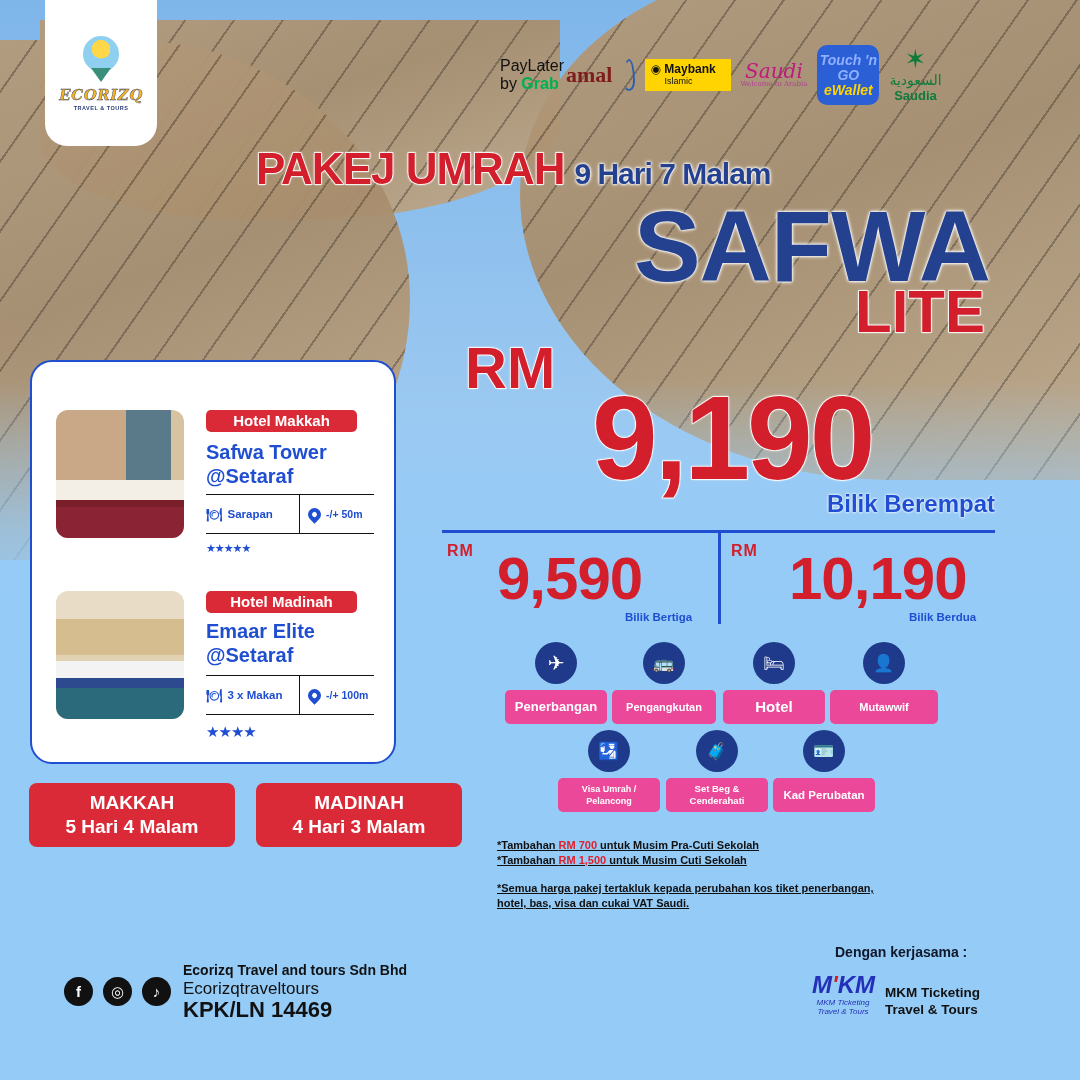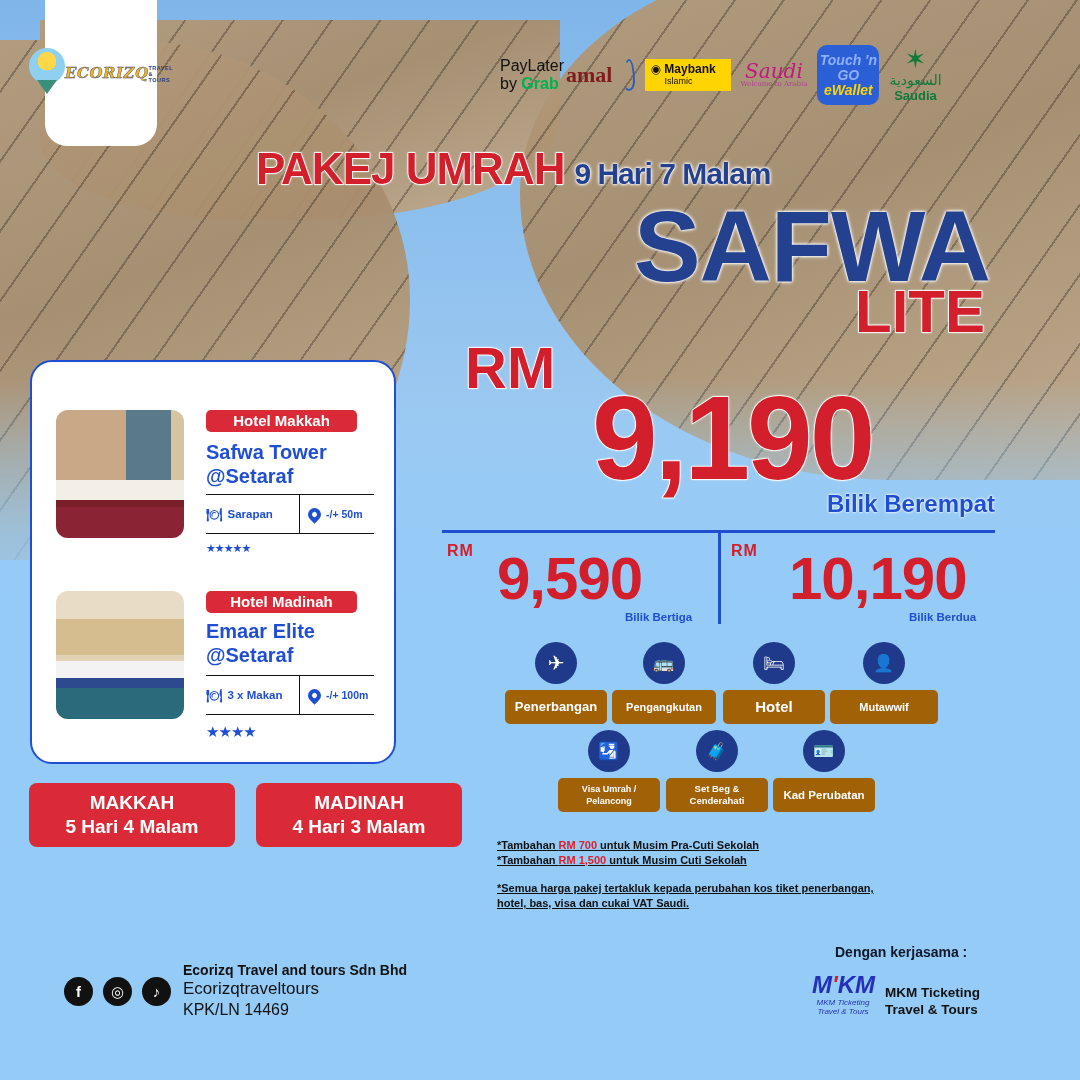--- a/index.html
+++ b/index.html
@@ -13,21 +13,21 @@
   .canopy.left { left: -60px; top: 40px; width: 470px; height: 520px; border-radius: 0 60% 55% 0 / 0 50% 50% 0; }
   .canopy.right { left: 520px; top: -40px; width: 620px; height: 520px; border-radius: 50% 0 0 60% / 45% 0 0 55%; }
   .canopy.top { left: 40px; top: 20px; width: 520px; height: 200px; border-radius: 0 0 50% 40%; }
   .canopy .ribs { position: absolute; inset: 0;
     background: repeating-linear-gradient(125deg, transparent 0 38px, rgba(40,30,20,.35) 38px 40px); border-radius: inherit; }
   .fade { position: absolute; left: 0; right: 0; top: 380px; height: 280px;
           background: linear-gradient(180deg, rgba(149,203,247,0) 0%, rgba(149,203,247,.75) 55%, #95CBF7 100%); }
 
   
   .logo-card { position: absolute; left: 45px; top: 0; width: 112px; height: 146px; background: #fff;
-               border-radius: 0 0 22px 22px; display: flex; flex-direction: row; align-items: center; justify-content: center; }
+               border-radius: 0 0 22px 22px; display: flex; flex-direction: column; align-items: center; justify-content: center; }
   .logo-pin { width: 40px; height: 46px; position: relative; margin-bottom: 4px; }
   .logo-pin .circle { width: 36px; height: 36px; border-radius: 50%; background: radial-gradient(circle at 50% 35%, #ffd84a 0 35%, #8fd0f0 36%); border: 2px solid #8fd0f0; margin: 0 auto; }
   .logo-pin .tip { width: 0; height: 0; border-left: 10px solid transparent; border-right: 10px solid transparent; border-top: 14px solid #3a8f7a; margin: -4px auto 0; }
   .logo-name { font-family: "DejaVu Serif", serif; font-weight: bold; font-style: italic; font-size: 15px; color: #f2b51f; letter-spacing: .5px; -webkit-text-stroke: .4px #2a3a78; }
   .logo-sub { font-size: 5.5px; font-weight: bold; color: #2a3a78; letter-spacing: .5px; margin-top: 1px; }
 
   
   .partners { position: absolute; left: 500px; top: 40px; height: 70px; display: flex; align-items: center; gap: 10px; }
   .p-grab { font-size: 16px; line-height: 18px; color: #111; }
   .p-grab .g { color: #00b14f; font-weight: bold; }
@@ -93,34 +93,34 @@
   .hotel-stars { position: absolute; left: 150px; top: 132px; color: #1f4ed1; font-size: 11px; letter-spacing: -1px; }
   .hotel-stars.big { font-size: 15px; }
 
   
   .dur { position: absolute; top: 783px; width: 206px; height: 64px; background: #db2a37; border-radius: 8px; color: #fff;
          font-weight: bold; font-size: 19px; line-height: 24px; text-align: center; display: flex; flex-direction: column; justify-content: center; }
 
   
   .inc { position: absolute; display: flex; flex-direction: column; align-items: center; }
   .inc-icon { width: 42px; height: 42px; border-radius: 50%; background: #1f3a8a; display: flex; align-items: center; justify-content: center; color: #fff; font-size: 20px; }
-  .inc-label { background: #a16207; color: #fff; border-radius: 5px; font-weight: bold; text-align: center; display: flex; align-items: center; justify-content: center; margin-top: 6px; line-height: 12px; }
+  .inc-label { background: #ec4899; color: #fff; border-radius: 5px; font-weight: bold; text-align: center; display: flex; align-items: center; justify-content: center; margin-top: 6px; line-height: 12px; }
 
   
   .notes { position: absolute; left: 497px; top: 838px; font-size: 11px; font-weight: bold; color: #111; line-height: 14.5px; text-decoration: underline; }
   .notes .red { color: #e0202a; }
   .notes .gap { height: 14px; }
 
   
   .social { position: absolute; left: 64px; top: 977px; display: flex; gap: 10px; }
   .social div { width: 29px; height: 29px; border-radius: 50%; background: #111; color: #fff; display: flex; align-items: center; justify-content: center; font-weight: bold; font-size: 15px; }
   .company { position: absolute; left: 183px; top: 961px; color: #111; }
   .company .l1 { font-size: 14px; font-weight: bold; line-height: 18px; }
   .company .l2 { font-size: 17px; line-height: 20px; }
-  .company .l3 { font-size: 16px; line-height: 22px; font-weight: normal; }
+  .company .l3 { font-size: 22px; line-height: 22px; font-weight: bold; }
 
   .partner-lbl { position: absolute; left: 811px; top: 944px; font-size: 14px; font-weight: bold; color: #0f172a; margin-left: 24px; }
   .mkm-logo { position: absolute; left: 812px; top: 972px; width: 62px; text-align: center; }
   .mkm-logo .m { font-size: 24px; font-weight: 900; font-style: italic; color: #2430b8; line-height: 26px; }
   .mkm-logo .m .k { color: #d21f2b; }
   .mkm-logo .s { font-size: 8px; font-style: italic; color: #2430b8; line-height: 9px; }
   .mkm-name { position: absolute; left: 885px; top: 984px; font-size: 13.5px; font-weight: bold; color: #111; line-height: 17px; }
 </style>
 </head>
 <body>

